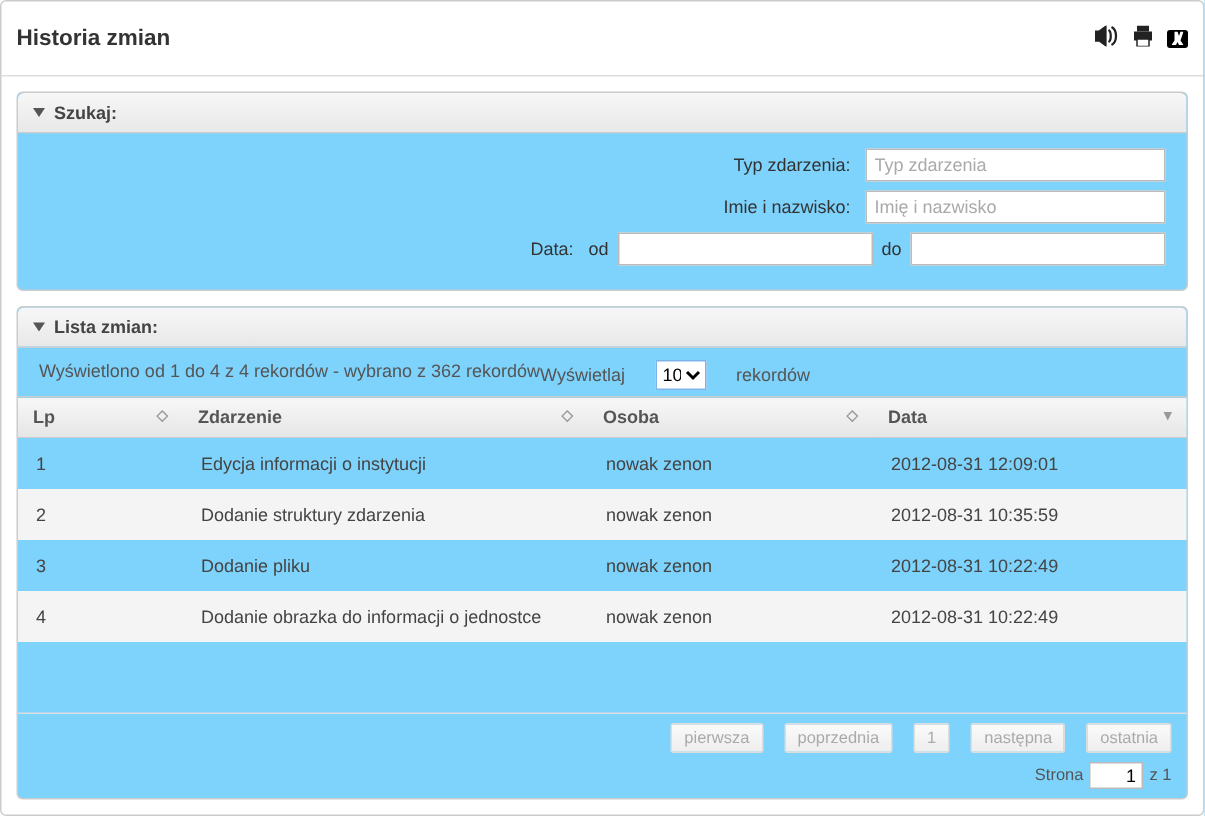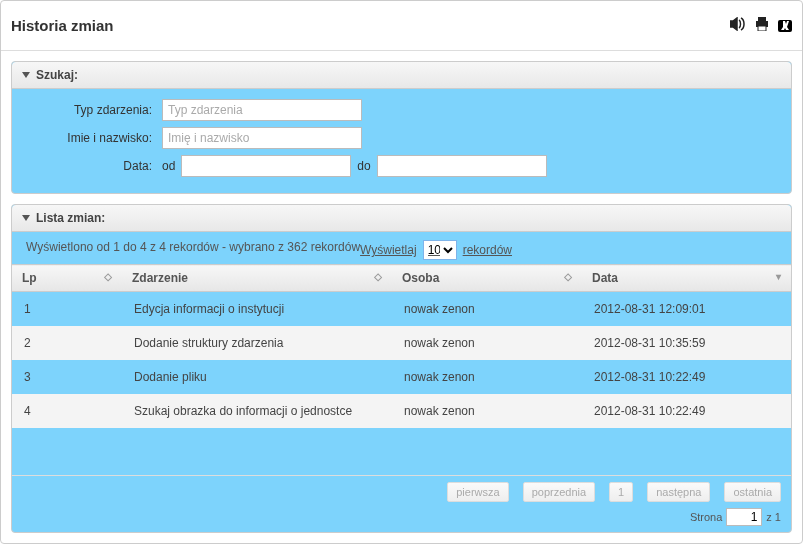--- a/index.html
+++ b/index.html
@@ -76,20 +76,21 @@
     border-right: 4px solid transparent;
     border-top: 6px solid #555;
     display: inline-block;
   }
   .panel-body { padding: 10px 14px; }
   .form-row {
     display: flex;
     align-items: center;
     margin-bottom: 6px;
     gap: 6px;
+    justify-content: flex-end;
   }
   .form-label {
     width: 130px;
     text-align: right;
     color: #333;
     padding-right: 4px;
   }
   input[type=text] {
     border: 1px solid #bbb;
     padding: 3px 5px;
@@ -103,22 +104,21 @@
   .list-top {
     display: flex;
     align-items: flex-start;
     padding: 8px 14px 4px;
     color: #555;
   }
   .records-info { max-width: 340px; text-align: center; }
   .display-select {
     display: flex;
     align-items: center;
-    gap: 6px;
-    text-decoration: underline;
+    gap: 20px;
   }
   select {
     border: 1px solid #7eb4ea;
     background: #fff;
     font-size: 12px;
     height: 20px;
     width: 34px;
   }
   table.data {
     width: 100%;
@@ -281,21 +281,21 @@
               <td>2012-08-31 10:35:59</td>
             </tr>
             <tr>
               <td>3</td>
               <td>Dodanie pliku</td>
               <td>nowak zenon</td>
               <td>2012-08-31 10:22:49</td>
             </tr>
             <tr>
               <td>4</td>
-              <td>Szukaj obrazka do informacji o jednostce</td>
+              <td>Dodanie obrazka do informacji o jednostce</td>
               <td>nowak zenon</td>
               <td>2012-08-31 10:22:49</td>
             </tr>
           </tbody>
         </table>
 
         <div style="flex:1"></div>
 
         <div class="pager">
           <div class="pager-buttons">

